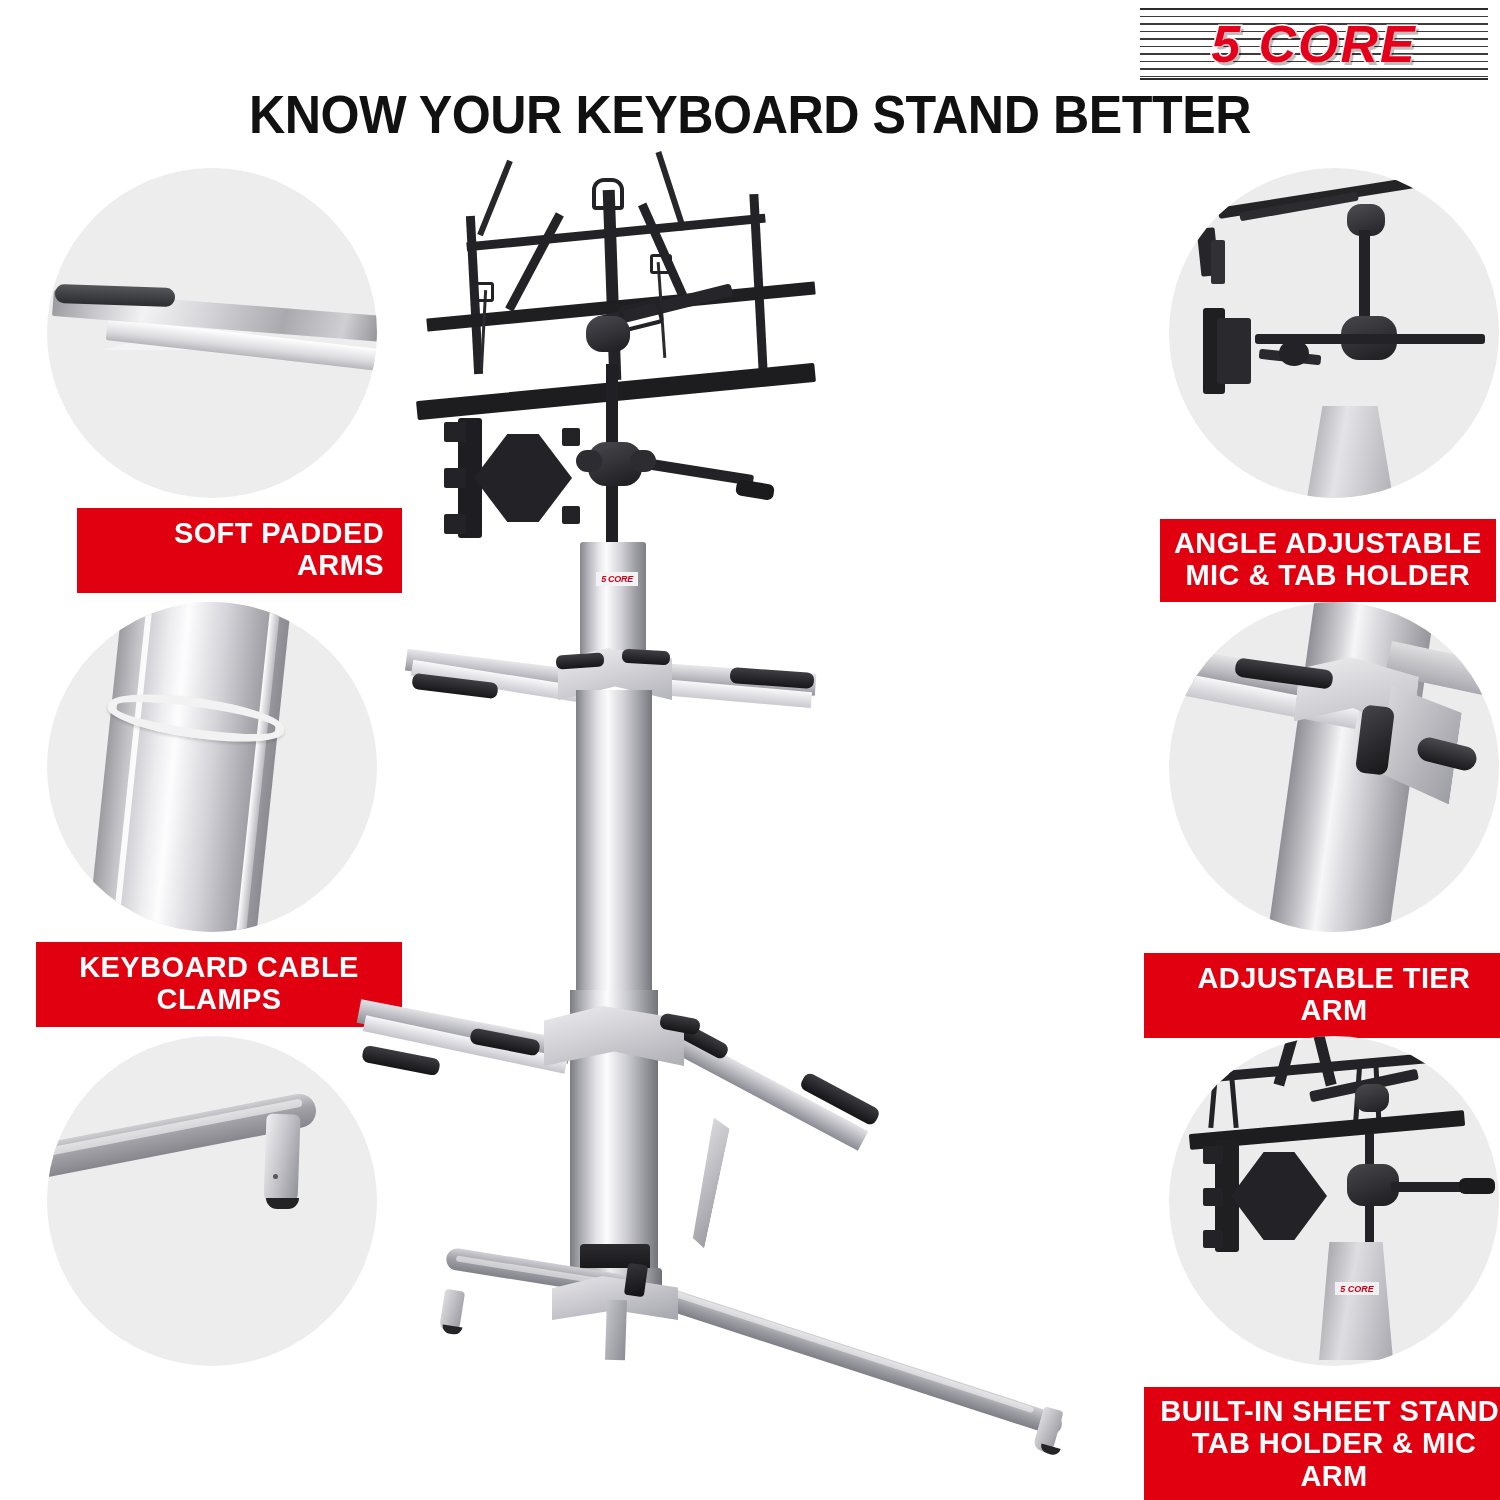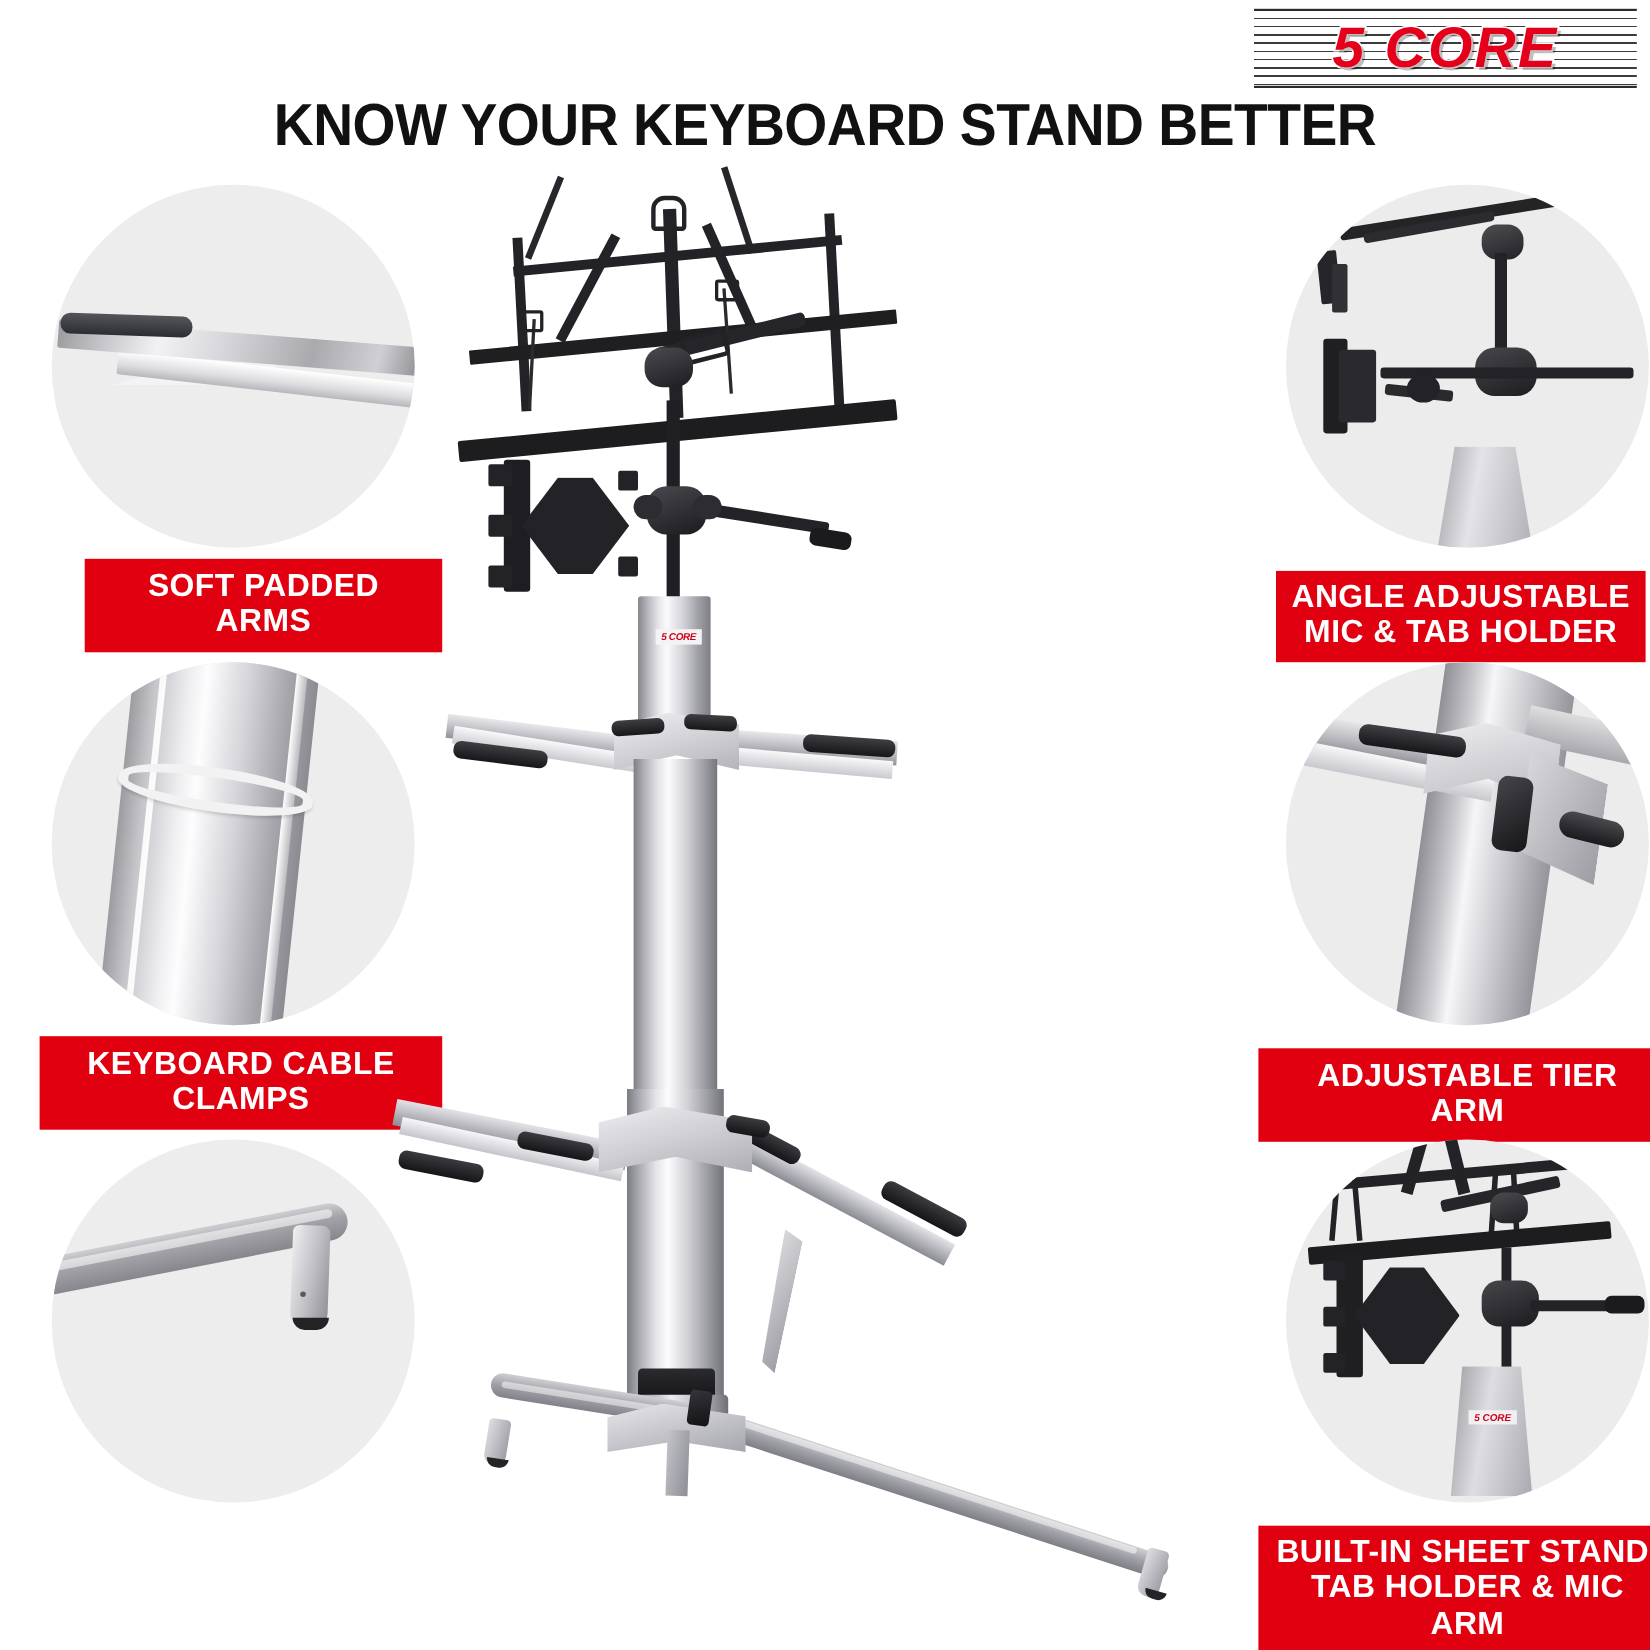--- a/index.html
+++ b/index.html
@@ -85,21 +85,21 @@
     font-weight:bold;
     letter-spacing:.4px;
     line-height:1.12;
     text-align:center;
     padding:9px 18px 11px;
     white-space:pre-line;
     box-sizing:border-box;
   }
   .banner.two{ padding:8px 14px 10px; }
 
-  .b-l1{align-self:flex-start;margin-left:55px;}
+  .b-l1{align-self:flex-start;margin-left:55px;text-align:right;}
   .b-l2{align-self:flex-start;margin-left:14px;}
   .b-l3{align-self:flex-start;margin-left:30px;}
   .b-r1{align-self:flex-start;margin-left:16px;}
   .b-r2{align-self:flex-start;margin-left:0px;}
   .b-r3{align-self:flex-start;margin-left:0px;}
 
   
   .metal{
     background:linear-gradient(100deg,
       #9a9a9e 0%, #c9c9cd 14%, #f2f2f4 28%,

